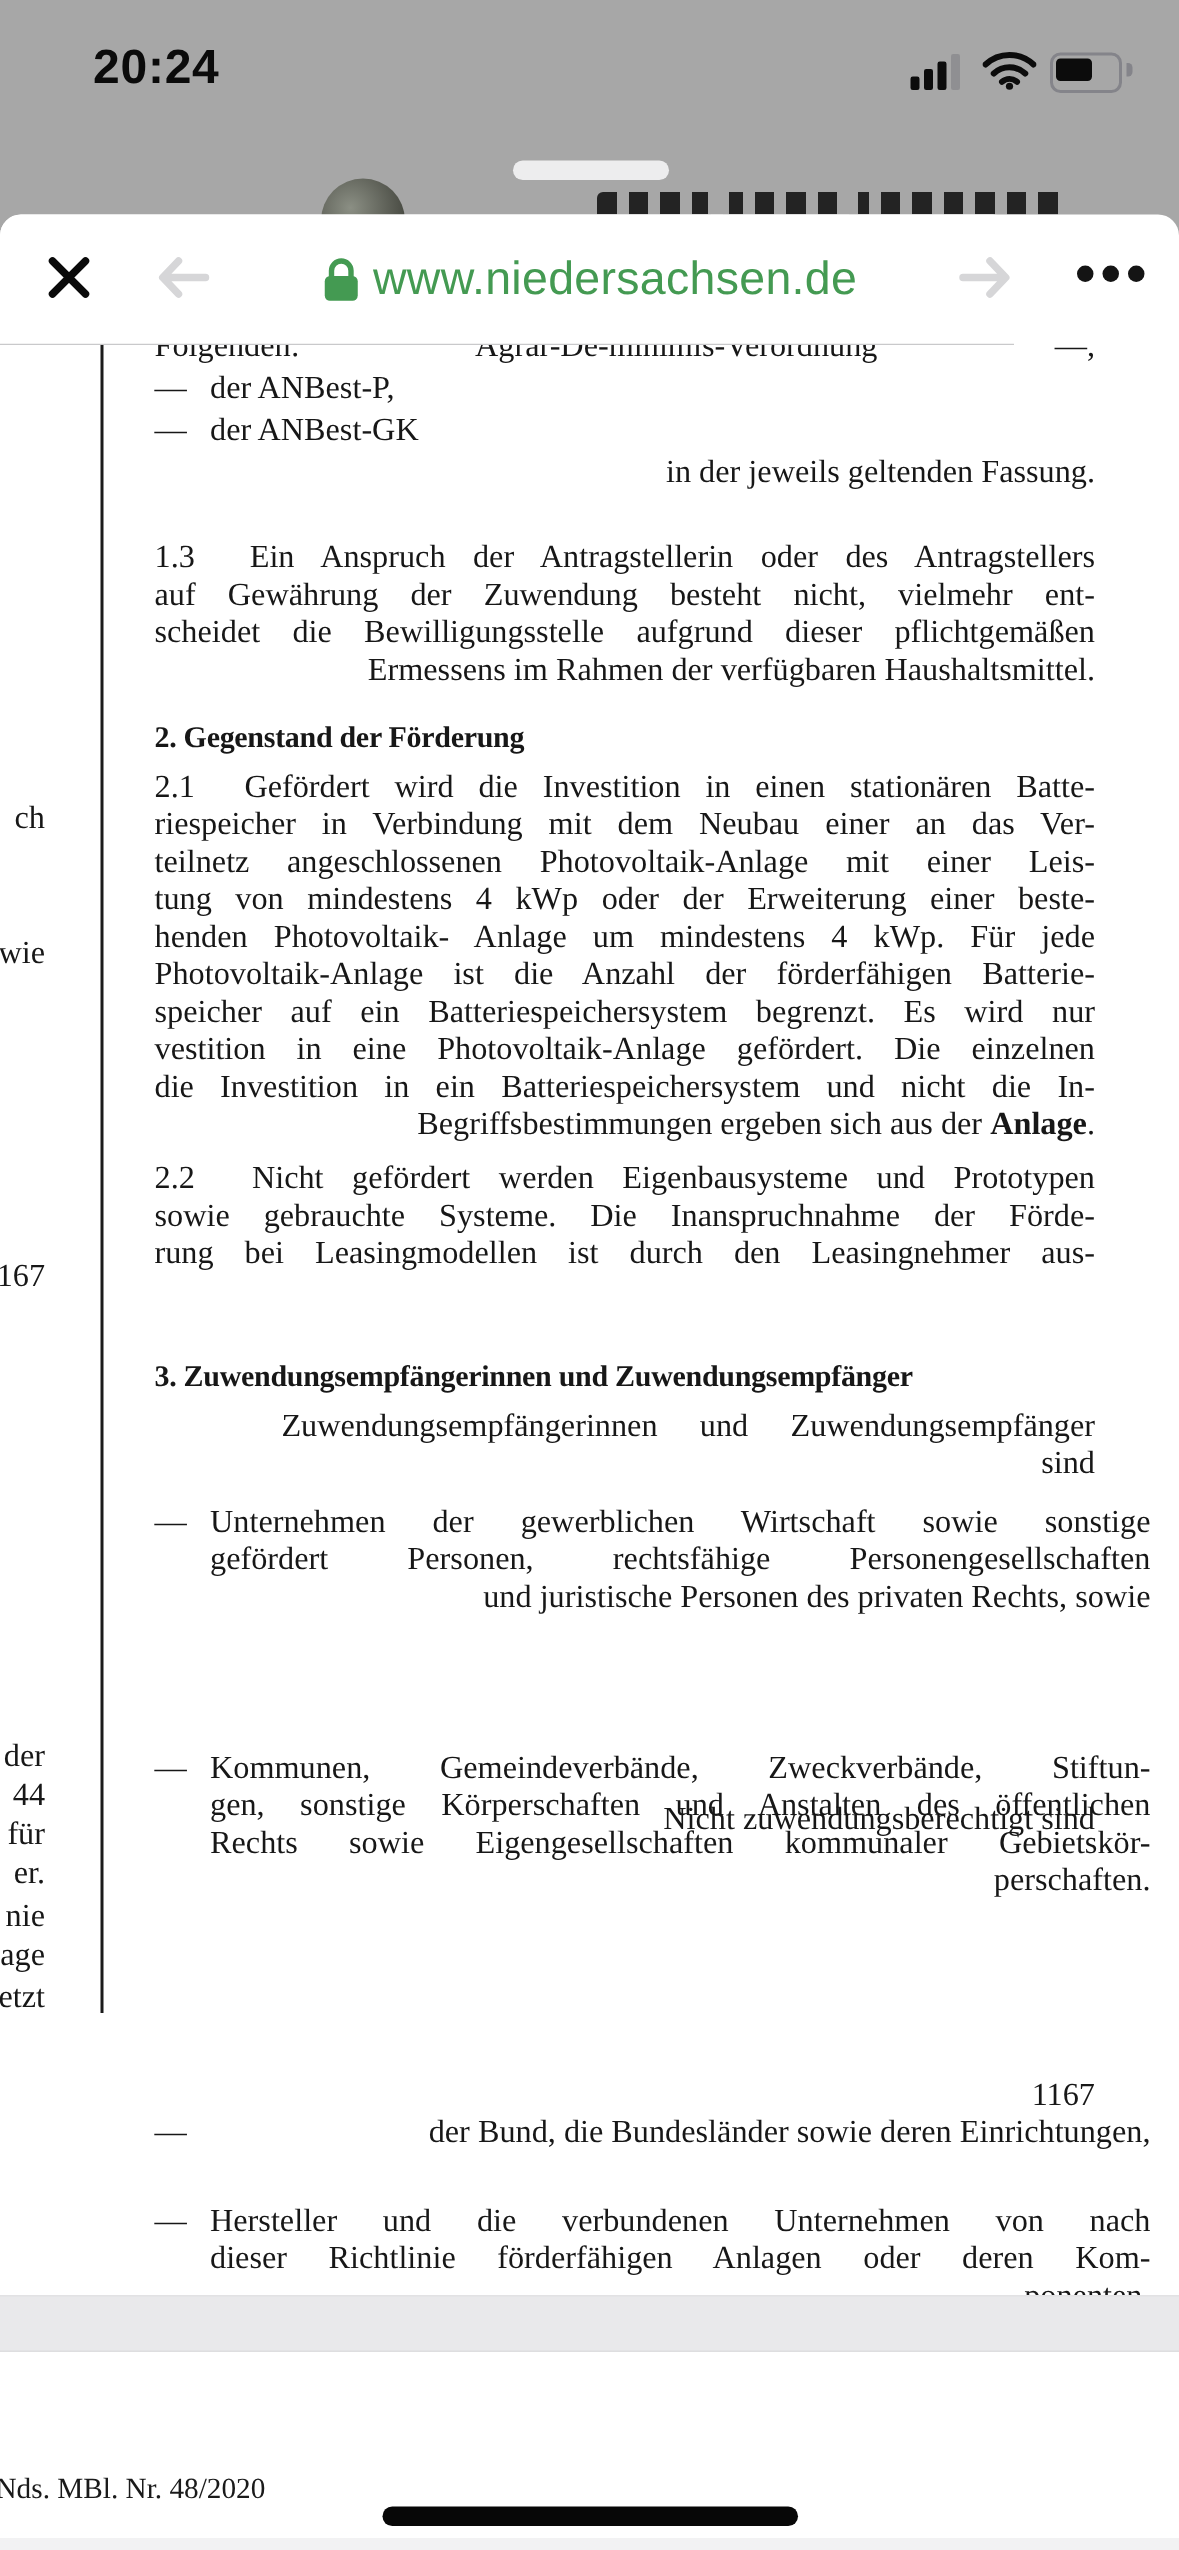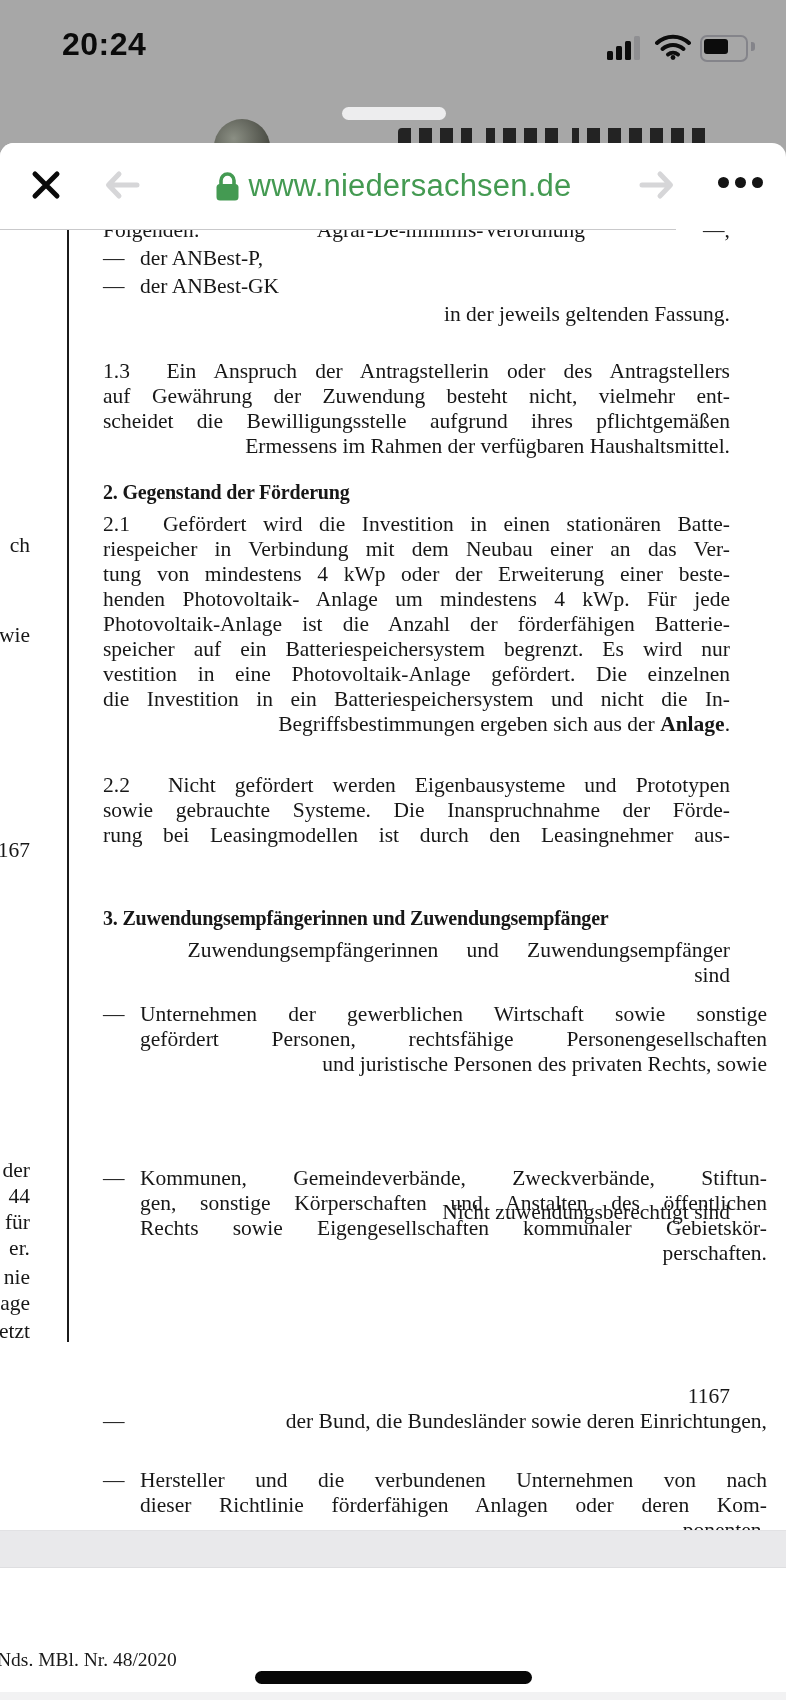--- a/index.html
+++ b/index.html
@@ -158,29 +158,30 @@
       <div class="hang li">
         <span class="dash">—</span>
         <span>der ANBest-GK</span>
       </div>
       <div class="ll li">in der jeweils geltenden Fassung.</div>
     </div>
 
     <div class="block" style="top:129px">
       <div class="jl">1.3&nbsp;&nbsp;Ein Anspruch der Antragstellerin oder des Antragstellers</div>
       <div class="jl">auf Gewährung der Zuwendung besteht nicht, vielmehr ent-</div>
-      <div class="jl">scheidet die Bewilligungsstelle aufgrund ihres pflichtgemäßen</div>
+      <div class="jl">scheidet die Bewilligungsstelle aufgrund dieser pflichtgemäßen</div>
       <div class="ll">Ermessens im Rahmen der verfügbaren Haushaltsmittel.</div>
     </div>
 
     <div class="block head" style="top:250px">2. Gegenstand der Förderung</div>
 
     <div class="block" style="top:282px">
       <div class="jl">2.1&nbsp;&nbsp;Gefördert wird die Investition in einen stationären Batte-</div>
       <div class="jl">riespeicher in Verbindung mit dem Neubau einer an das Ver-</div>
+      <div class="jl">teilnetz angeschlossenen Photovoltaik-Anlage mit einer Leis-</div>
       <div class="jl">tung von mindestens 4 kWp oder der Erweiterung einer beste-</div>
       <div class="jl">henden Photovoltaik- Anlage um mindestens 4 kWp. Für jede</div>
       <div class="jl">Photovoltaik-Anlage ist die Anzahl der förderfähigen Batterie-</div>
       <div class="jl">speicher auf ein Batteriespeichersystem begrenzt. Es wird nur</div>
       <div class="jl">vestition in eine Photovoltaik-Anlage gefördert. Die einzelnen</div>
       <div class="jl">die Investition in ein Batteriespeichersystem und nicht die In-</div>
       <div class="ll"><span>Begriffsbestimmungen ergeben sich aus der </span><b>Anlage</b><span>.</span></div>
     </div>
 
     <div class="block" style="top:543px">

